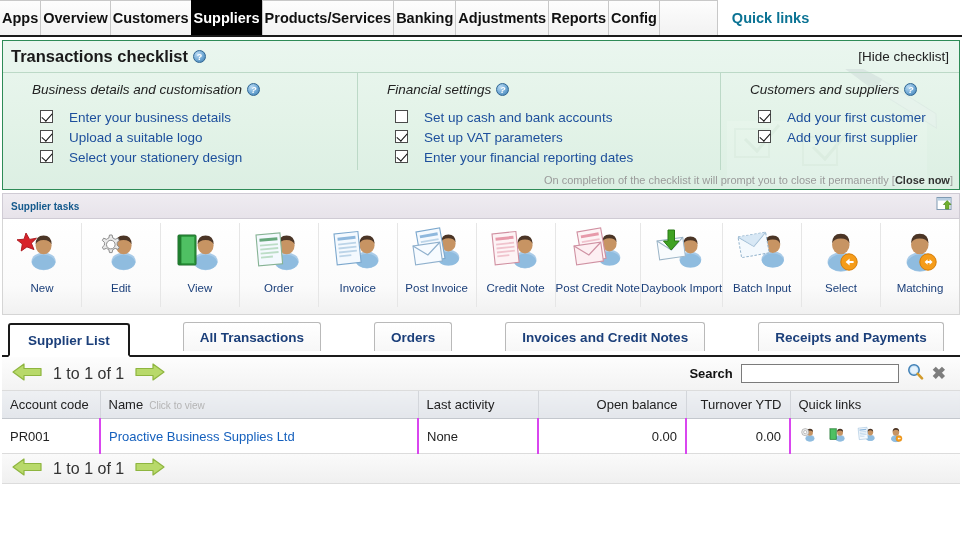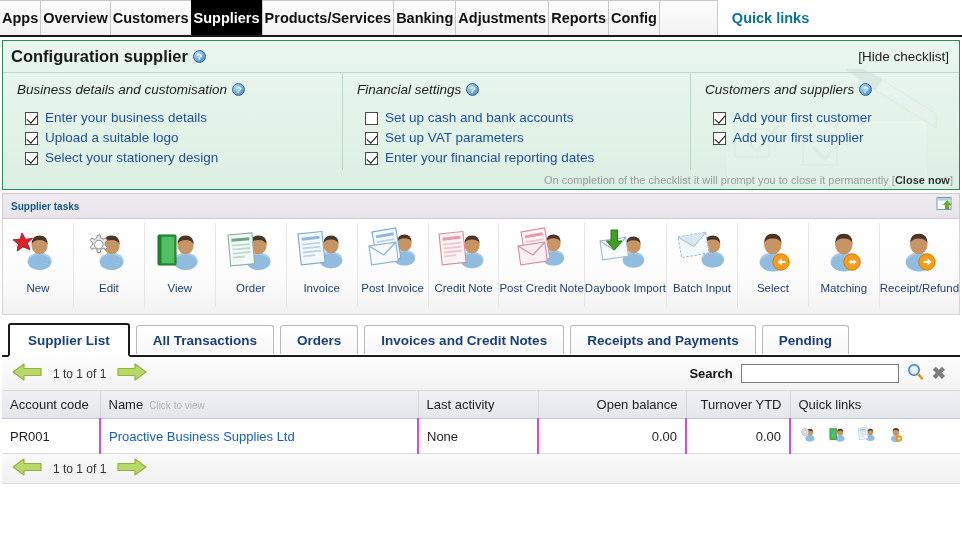--- a/index.html
+++ b/index.html
@@ -84,31 +84,32 @@
     color: #ffffff; font-size: 9px; font-weight: bold;
     line-height: 12px; text-align: center;
     cursor: pointer; vertical-align: middle;
   }
   .cl-cols {
     display: flex; position: relative; z-index: 2;
     height: 97px;
   }
   .cl-col {
     padding: 9px 0 0 14px;
+    margin-left: 15px;
   }
   .cl-col.c1 { width: 340px; border-right: 1px solid #bcd9c7; }
   .cl-col.c2 { width: 348px; border-right: 1px solid #bcd9c7; }
   .cl-col.c3 { flex: 1; }
   .cl-col-title {
     font-size: 13.5px; font-style: italic; color: #222;
     margin-bottom: 13px;
     display: flex; align-items: center; gap: 5px;
   }
   .cl-item {
-    display: flex; align-items: flex-end; gap: 7px;
+    display: flex; align-items: flex-start; gap: 16px;
     margin-bottom: 5px;
     padding-left: 8px;
   }
   .cl-check {
     width: 13px; height: 13px;
     border: 1px solid #4a4a4a;
     background: #ffffff;
     position: relative;
     flex: none;
     cursor: pointer;
@@ -161,25 +162,26 @@
     height: 84px;
   }
   .task:last-child { border-right: none; }
   .task-label {
     font-size: 11.5px; color: #1b3f7a; white-space: nowrap;
   }
   .task-icon { width: 54px; height: 48px; }
 
   
   .tabs {
-    display: flex; align-items: center;
+    display: flex; align-items: flex-start;
     margin: 6px 2px 0 2px;
     height: 36px;
     border-bottom: 2px solid #1a1a1a;
     padding-left: 6px;
+    gap: 47px;
   }
   .tab {
     font-size: 13.5px; font-weight: bold; color: #1b3f7a;
     padding: 7px 16px 6px 16px;
     background: linear-gradient(to bottom, #ffffff 0%, #f7f7f7 100%);
     border: 1px solid #b9b9b9;
     border-bottom: none;
     margin-right: 6px;
     border-radius: 3px 3px 0 0;
     cursor: pointer;
@@ -197,21 +199,21 @@
   
   .pager {
     display: flex; align-items: center; justify-content: space-between;
     background: linear-gradient(to bottom, #fdfdfd 0%, #f3f3f3 100%);
     border-bottom: 1px solid #dcdcdc;
     padding: 5px 14px 5px 10px;
     margin: 0 2px;
     height: 34px;
   }
   .pager-left { display: flex; align-items: center; gap: 11px; }
-  .pager-text { font-size: 12px; color: #333; }
+  .pager-text { font-size: 16px; color: #333; }
   .arrow-btn { cursor: pointer; display: block; }
   .pager-right { display: flex; align-items: center; gap: 8px; }
   .search-label { font-size: 13px; font-weight: bold; color: #111; }
   .search-input {
     width: 158px; height: 19px;
     border: 1px solid #7b7b7b;
     font-family: "Liberation Sans", sans-serif;
     font-size: 12px; padding: 0 3px;
     background: #fff;
   }
@@ -314,21 +316,21 @@
         <path d="M150 18 L214 18 L222 30 L150 30 Z" fill="none" stroke="#cdd6d9" stroke-width="1"></path>
         <path d="M110 20 L150 17 L150 31 L110 28 Z" fill="#b9c3c7"></path>
         <path d="M92 23 L110 20 L110 28 L92 25 Z" fill="#8d999e"></path>
         <path d="M80 24 L92 23 L92 25 L80 25 Z" fill="#4c5558"></path>
       </g>
     </g>
   </svg>
 
   <div class="cl-head">
     <div class="cl-title">
-      <span>Configuration supplier</span>
+      <span>Transactions checklist</span>
       <span class="help-icon">?</span>
     </div>
     <div class="cl-hide">[Hide checklist]</div>
   </div>
 
   <div class="cl-cols" id="clcols">
       <div class="cl-col c1">
      <div class="cl-col-title">
        <span>Business details and customisation</span>
        <span class="help-icon">?</span>
@@ -596,35 +598,20 @@
     <path d="M0.7 27 a11.5 9 0 0 1 22.6 0 q-2 7 -11.3 7 q-9.3 0 -11.3 -7 z" fill="#8fbcdf"></path>
     <ellipse cx="12" cy="11" rx="7.6" ry="8.4" fill="#c79463"></ellipse>
     <path d="M4.4 10 q0 -8.5 7.6 -8.5 q7.6 0 7.6 8.5 q-1.6 -4.4 -7.6 -4.4 q-6 0 -7.6 4.4 z" fill="#4b3526"></path>
   </g>
           <g transform="translate(28,26)">
     <circle cx="7" cy="9" r="8.2" fill="#f59c1a" stroke="#d67c05" stroke-width="1"></circle>
     <path d="M3 9 L6 6.2 L6 8 L8 8 L8 6.2 L11 9 L8 11.8 L8 10 L6 10 L6 11.8 Z" fill="#ffffff" transform="translate(0.6,0)"></path>
   </g>
         </svg></span>
      <span class="task-label">Matching</span>
-   </div>
-    <div class="task">
-     <span><svg class="task-icon" viewBox="0 0 54 48">
-          <g transform="translate(13,5) scale(1.15)">
-    <ellipse cx="12" cy="26" rx="11.5" ry="8.5" fill="#a9cbe8"></ellipse>
-    <path d="M0.7 27 a11.5 9 0 0 1 22.6 0 q-2 7 -11.3 7 q-9.3 0 -11.3 -7 z" fill="#8fbcdf"></path>
-    <ellipse cx="12" cy="11" rx="7.6" ry="8.4" fill="#c79463"></ellipse>
-    <path d="M4.4 10 q0 -8.5 7.6 -8.5 q7.6 0 7.6 8.5 q-1.6 -4.4 -7.6 -4.4 q-6 0 -7.6 4.4 z" fill="#4b3526"></path>
-  </g>
-          <g transform="translate(28,26)">
-    <circle cx="7" cy="9" r="8.2" fill="#f59c1a" stroke="#d67c05" stroke-width="1"></circle>
-    <path d="M3 8 L7 8 L7 5.4 L11 9 L7 12.6 L7 10 L3 10 Z" fill="#ffffff" transform="translate(0.6,0)"></path>
-  </g>
-        </svg></span>
-     <span class="task-label">Receipt/Refund</span>
    </div>
   </div>
 
 <div class="tabs" id="tabsrow">
     <div class="tab active"><span>Supplier List</span></div>
     <div class="tab"><span>All Transactions</span></div>
     <div class="tab"><span>Orders</span></div>
     <div class="tab"><span>Invoices and Credit Notes</span></div>
     <div class="tab"><span>Receipts and Payments</span></div>
     <div class="tab"><span>Pending</span></div>

